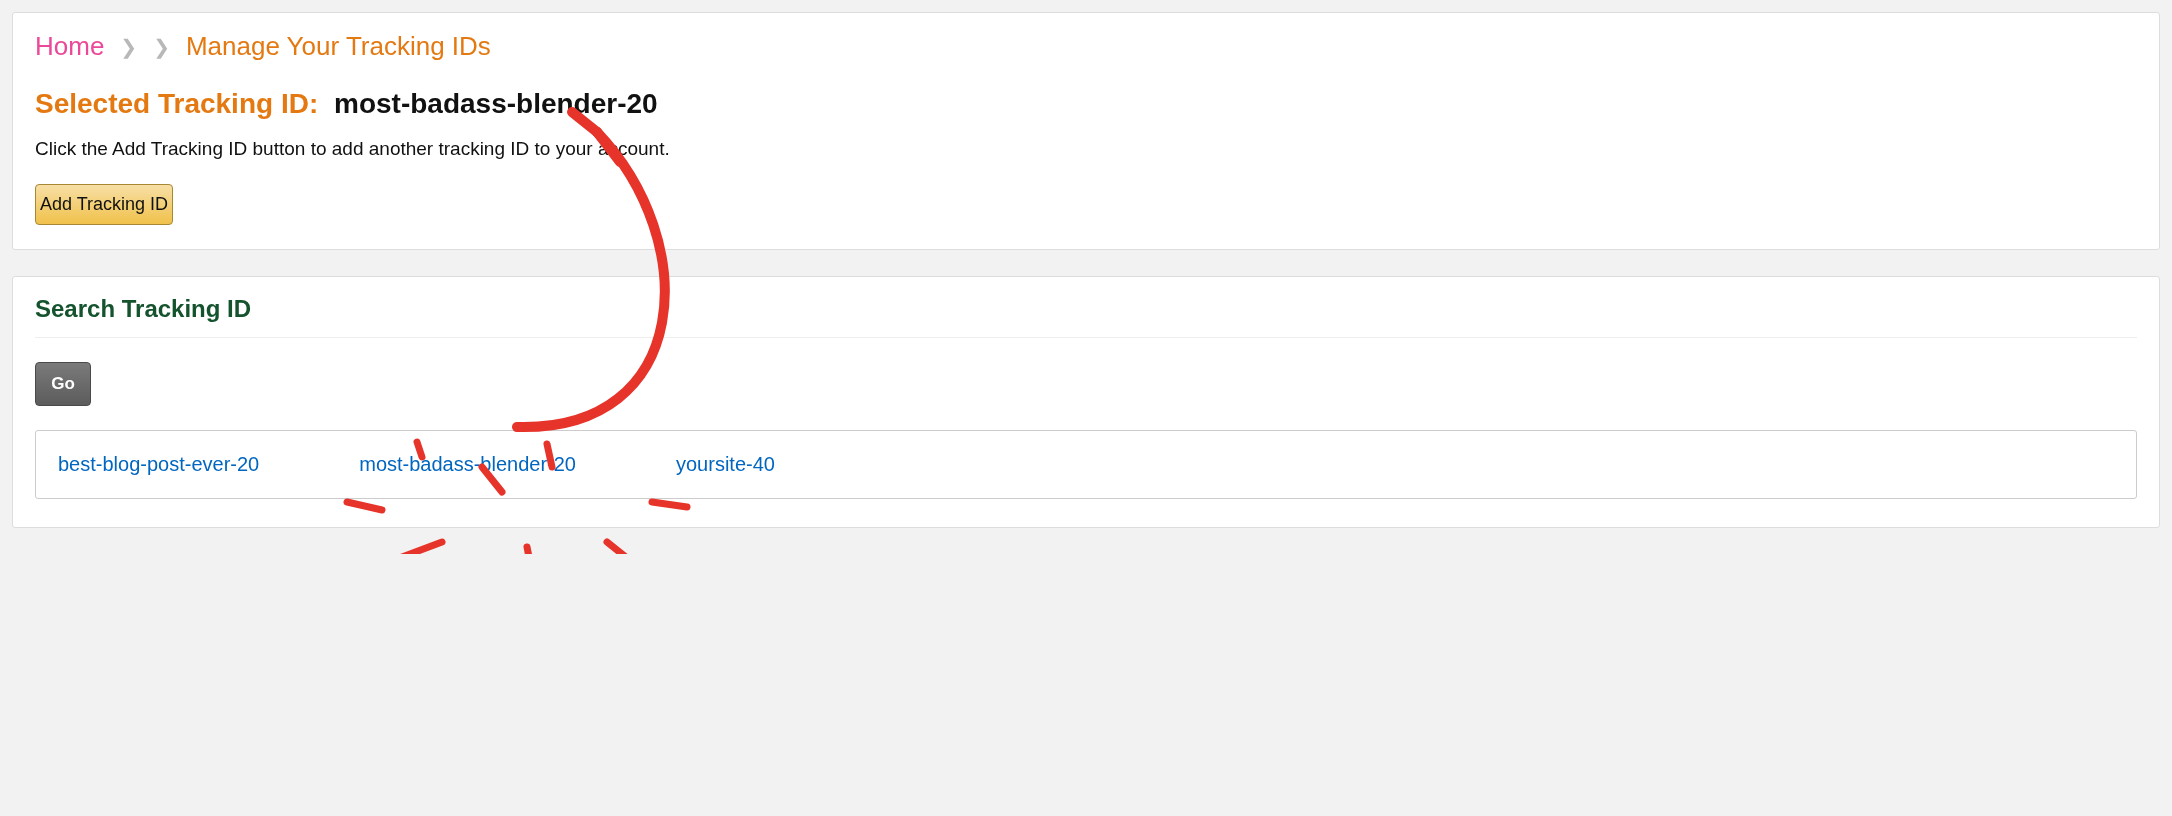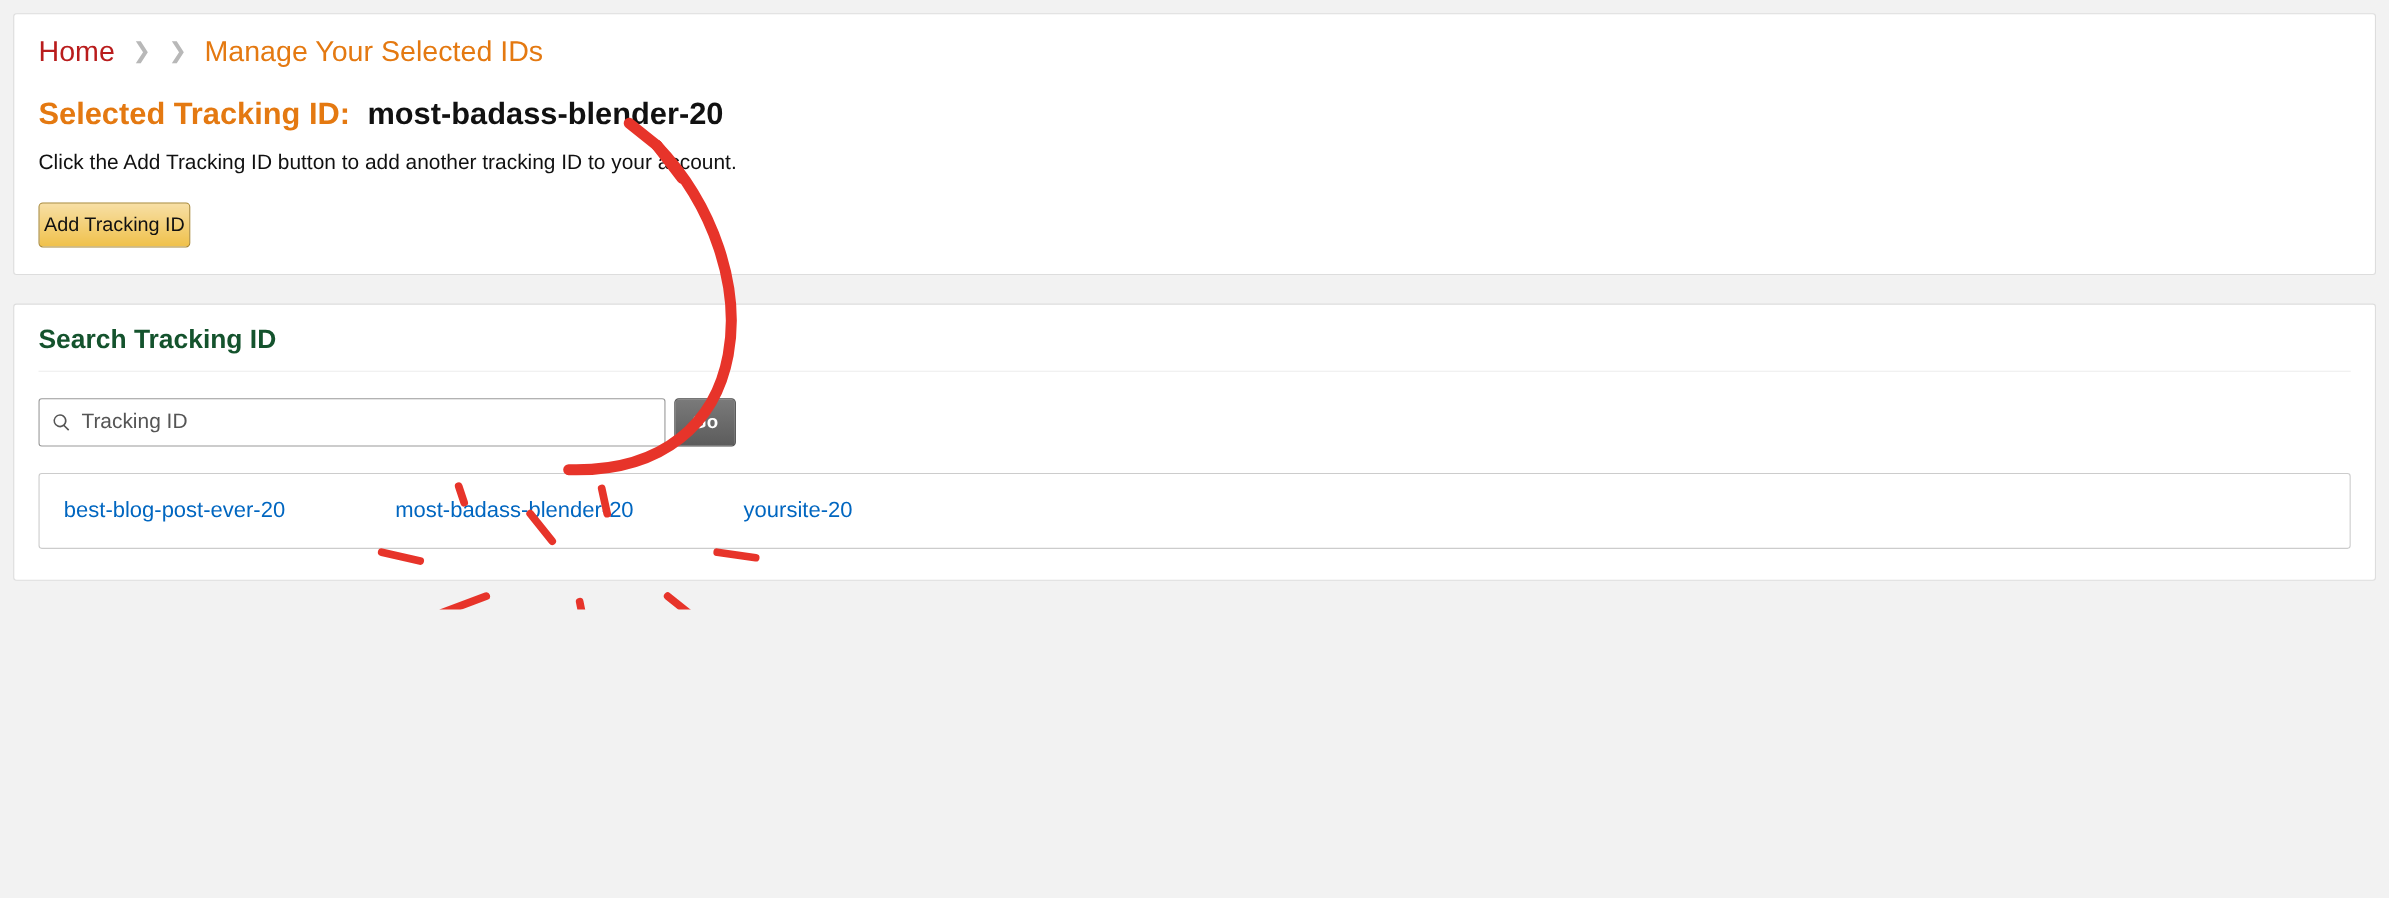--- a/index.html
+++ b/index.html
@@ -21,21 +21,21 @@
   
   .breadcrumb {
     display: flex;
     align-items: center;
     gap: 16px;
     font-size: 26px;
     font-weight: 400;
     margin-bottom: 26px;
   }
   .breadcrumb a {
-    color: #b91c1c;
+    color: #ec4899;
     text-decoration: none;
   }
   .breadcrumb .sep {
     color: #b8b8b8;
     font-size: 20px;
     font-weight: 400;
   }
   .breadcrumb .current {
     color: #e47911;
   }
@@ -142,51 +142,45 @@
 </head>
 <body>
 
 <div class="page-wrap">
 
   <div class="card">
     <div class="breadcrumb">
       <a href="#">Home</a>
       <span class="sep">❯</span>
       <span class="sep">❯</span>
-      <span class="current">Manage Your Selected IDs</span>
+      <span class="current">Manage Your Tracking IDs</span>
     </div>
 
     <div class="selected-row">
       <span class="label">Selected Tracking ID:</span>
       <span class="value">most-badass-blender-20</span>
     </div>
 
     <p class="instruction">Click the Add Tracking ID button to add another tracking ID to your account.</p>
 
     <button class="btn-add">Add Tracking ID</button>
   </div>
 
   <div class="card" style="padding-bottom:28px;">
     <div class="search-title">Search Tracking ID</div>
 
     <div class="search-section">
       <div class="search-row">
-        <div class="search-input-wrap">
-          <svg viewBox="0 0 24 24">
-            <path d="M10 2a8 8 0 015.93 13.32l5.38 5.38-1.41 1.41-5.38-5.38A8 8 0 1110 2zm0 2a6 6 0 100 12 6 6 0 000-12z"></path>
-          </svg>
-          <input class="search-input" type="text" placeholder="Tracking ID" style="">
-        </div>
         <button class="btn-go">Go</button>
       </div>
 
       <div class="results-box">
         <a href="#">best-blog-post-ever-20</a>
         <a href="#">most-badass-blender-20</a>
-        <a href="#">yoursite-20</a>
+        <a href="#">yoursite-40</a>
       </div>
     </div>
   </div>
 
   <svg class="annotation" style="left:0; top:0;" width="1540" height="580" viewBox="0 0 1540 580">
     <g stroke="#e7342a" fill="none" stroke-linecap="round">
 
       <path d="M505 415 C 680 420, 690 230, 585 120" stroke-width="10"></path>
 
       <path d="M585 120 L560 100" stroke-width="10"></path>

